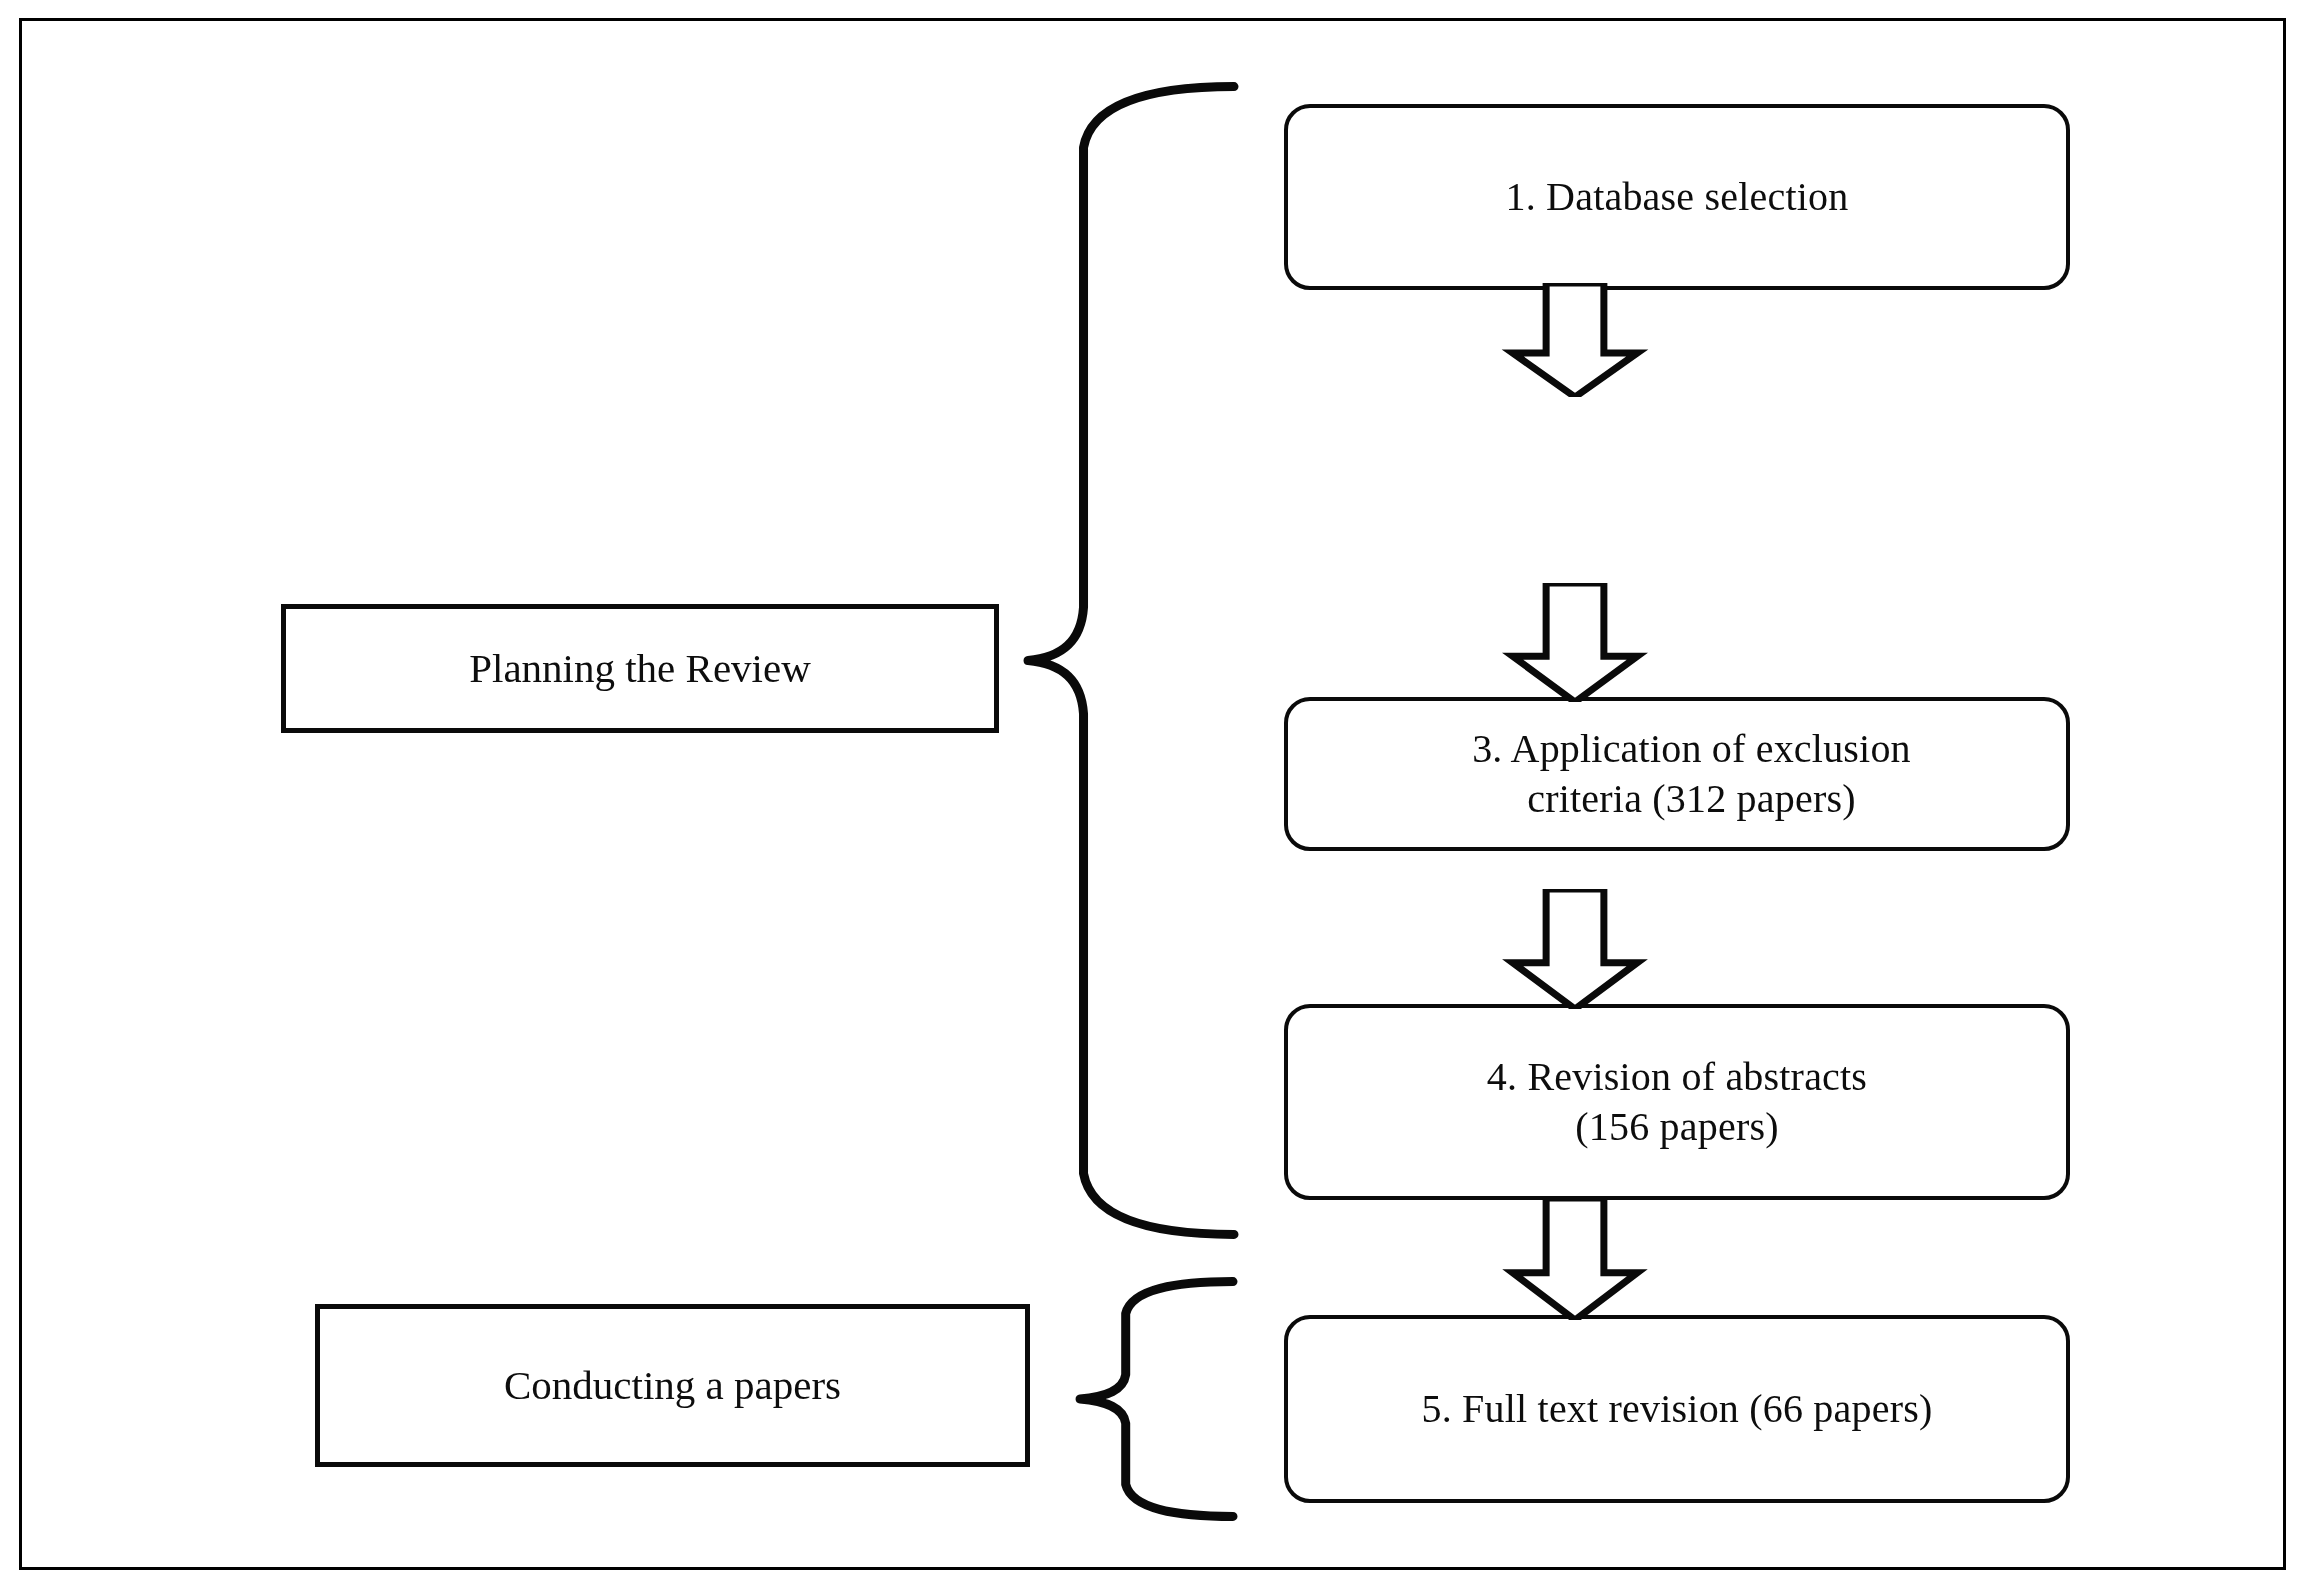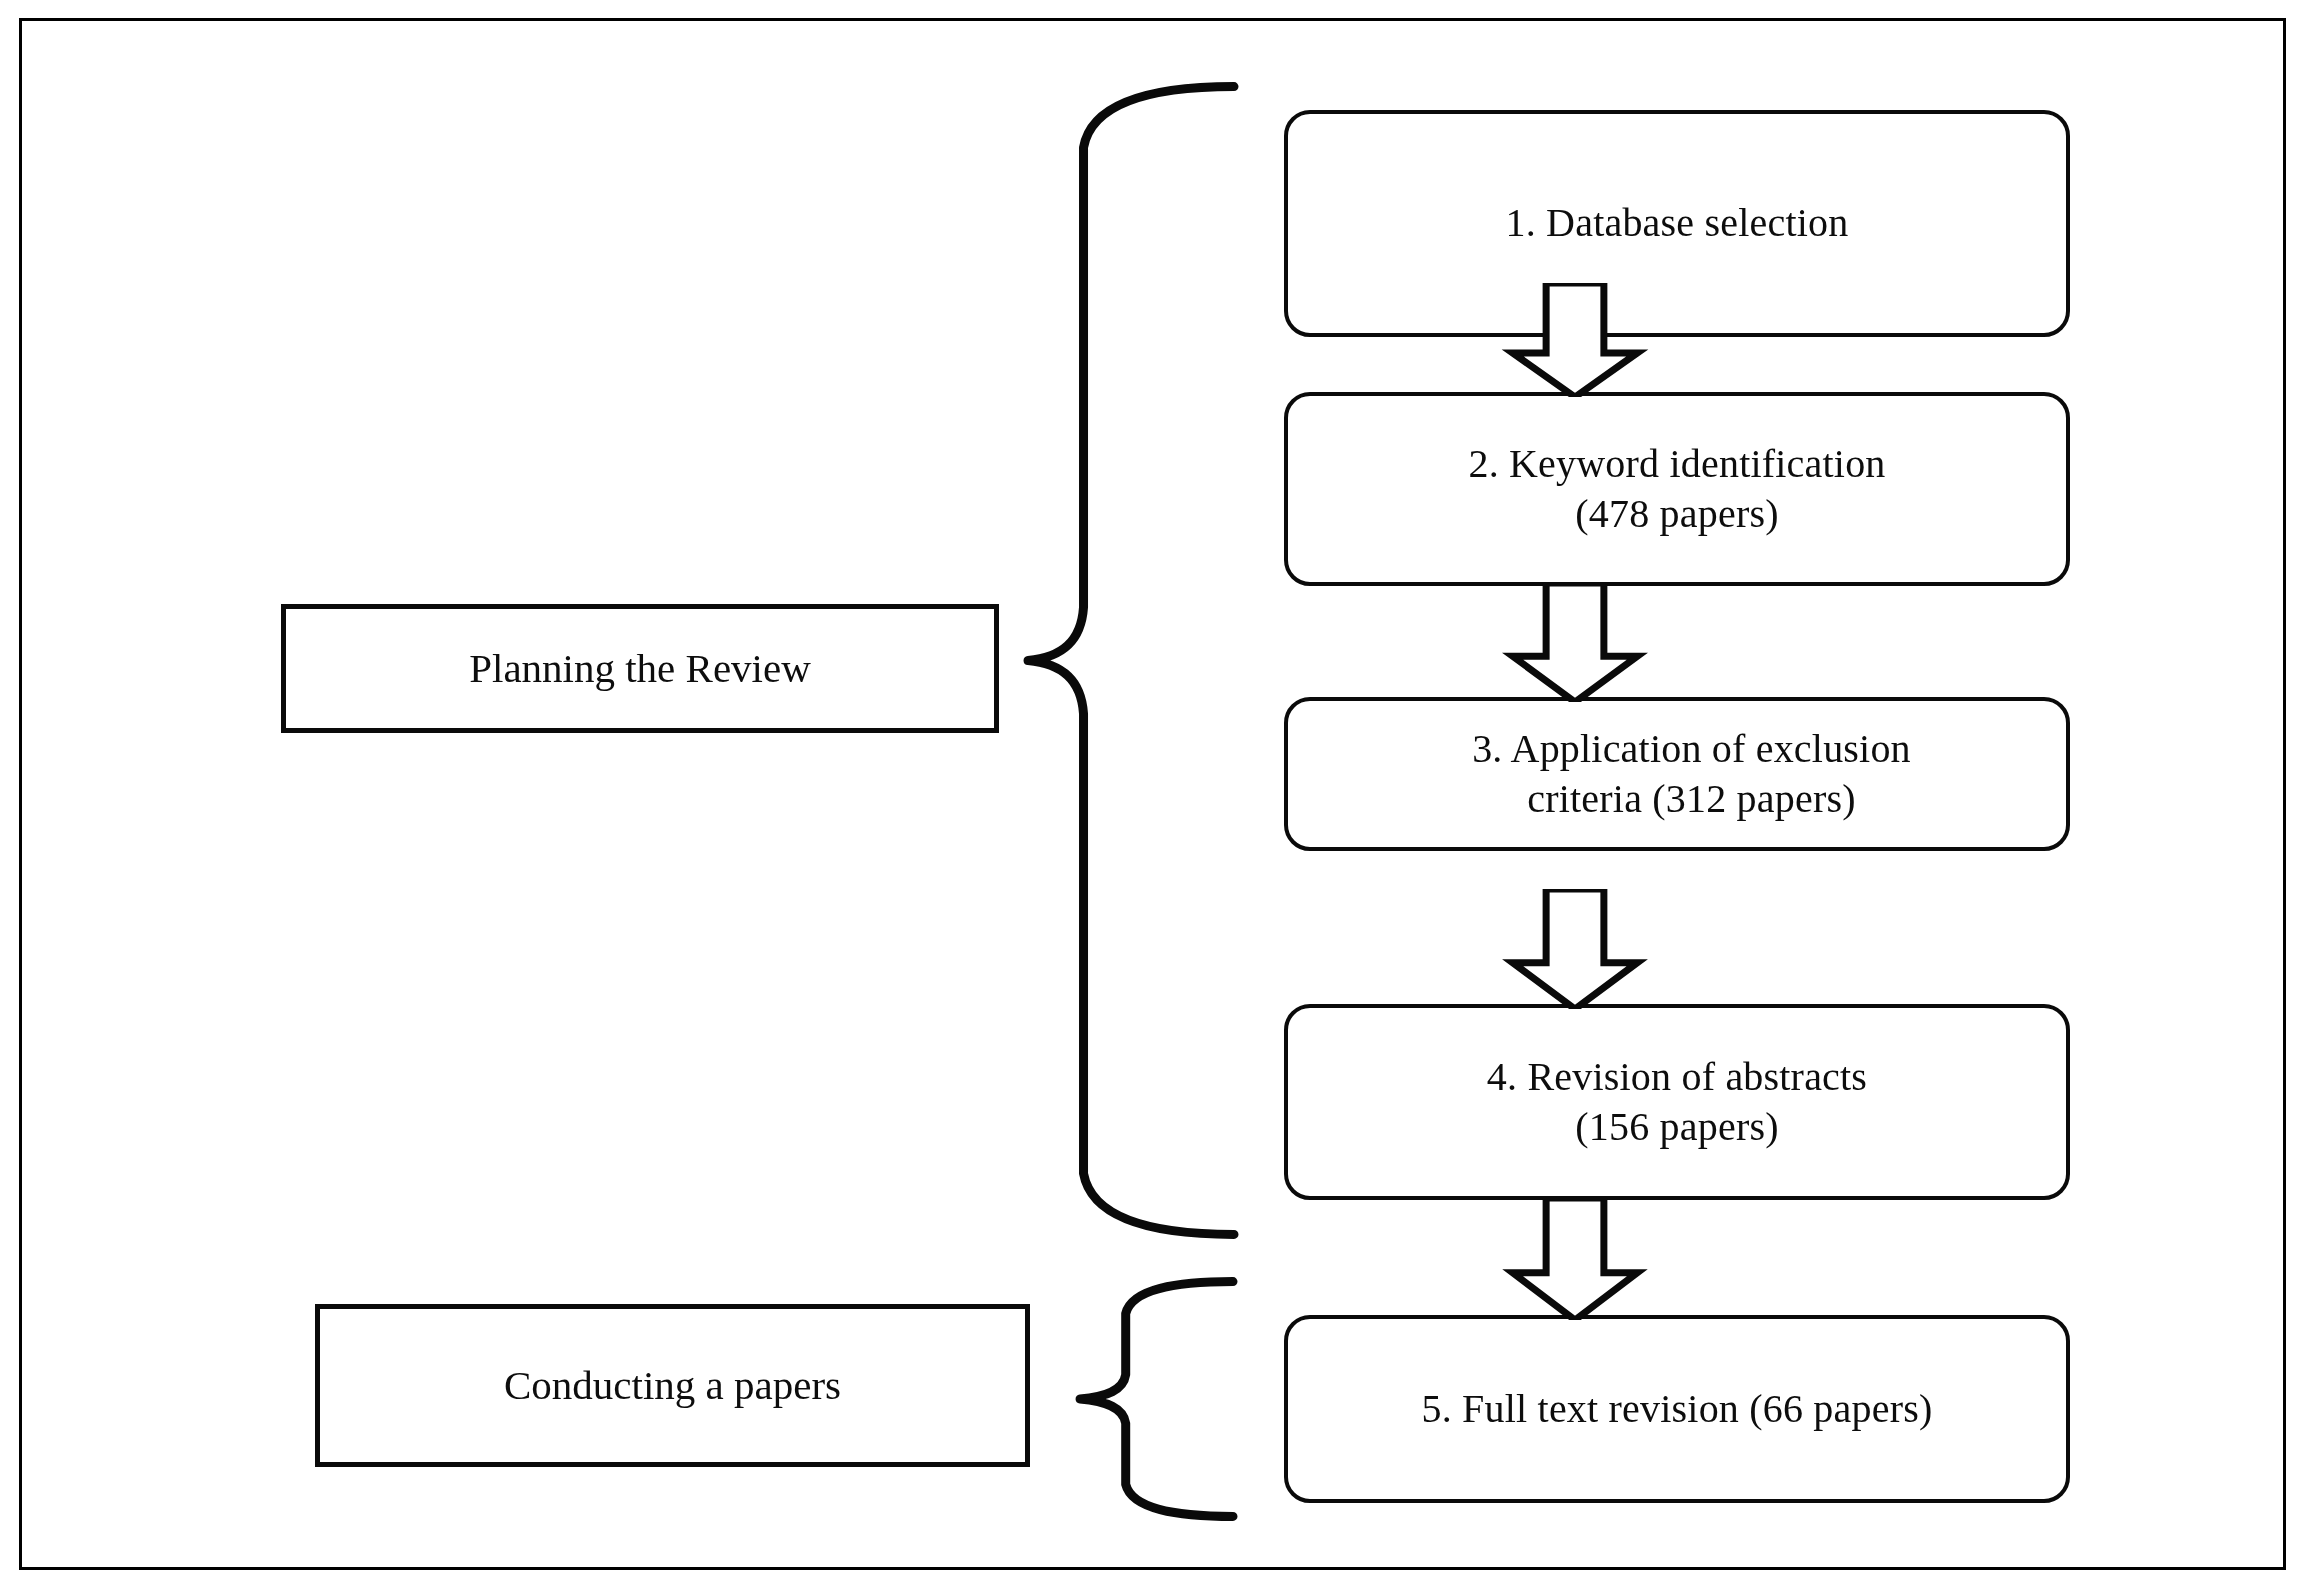--- a/index.html
+++ b/index.html
@@ -44,21 +44,21 @@
   }
   .proc-box .proc-text {
     font-size: 40px;
     line-height: 1.26;
     color: #0d0d0d;
     letter-spacing: 0.2px;
     padding: 0 23px;
     white-space: pre-line;
   }
 
-  #proc-box-1 { top: 89px;  height: 227px; }
+  #proc-box-1 { top: 83px;  height: 186px; }
   #proc-box-2 { top: 371px;  height: 194px; }
   #proc-box-3 { top: 676px;  height: 154px; padding-left: 29px; }
   #proc-box-4 { top: 983px; height: 196px; }
   #proc-box-5 { top: 1294px; height: 188px; }
 
   
   .label-box {
     position: absolute;
     box-sizing: border-box;
     border: 5.3px solid #0a0a0a;
@@ -143,24 +143,20 @@
                  C 40 163 61 172 64 192
                  L 64 272
                  C 72 304 130 314 205 314" fill="none" stroke="#0a0a0a" stroke-width="9" stroke-linecap="round" stroke-linejoin="round" vector-effect="non-scaling-stroke"></path>
       </svg>
     </div>
 
     <div class="proc-box" id="proc-box-1">
       <span class="proc-text">1. Database selection</span>
     </div>
 
-    <div class="proc-box" id="proc-box-2">
-      <span class="proc-text">2. Keyword identification
-(478 papers)</span>
-    </div>
 
     <div class="proc-box" id="proc-box-3">
       <span class="proc-text">3. Application of exclusion
 criteria (312 papers)</span>
     </div>
 
     <div class="proc-box" id="proc-box-4">
       <span class="proc-text">4. Revision of abstracts
 (156 papers)</span>
     </div>

